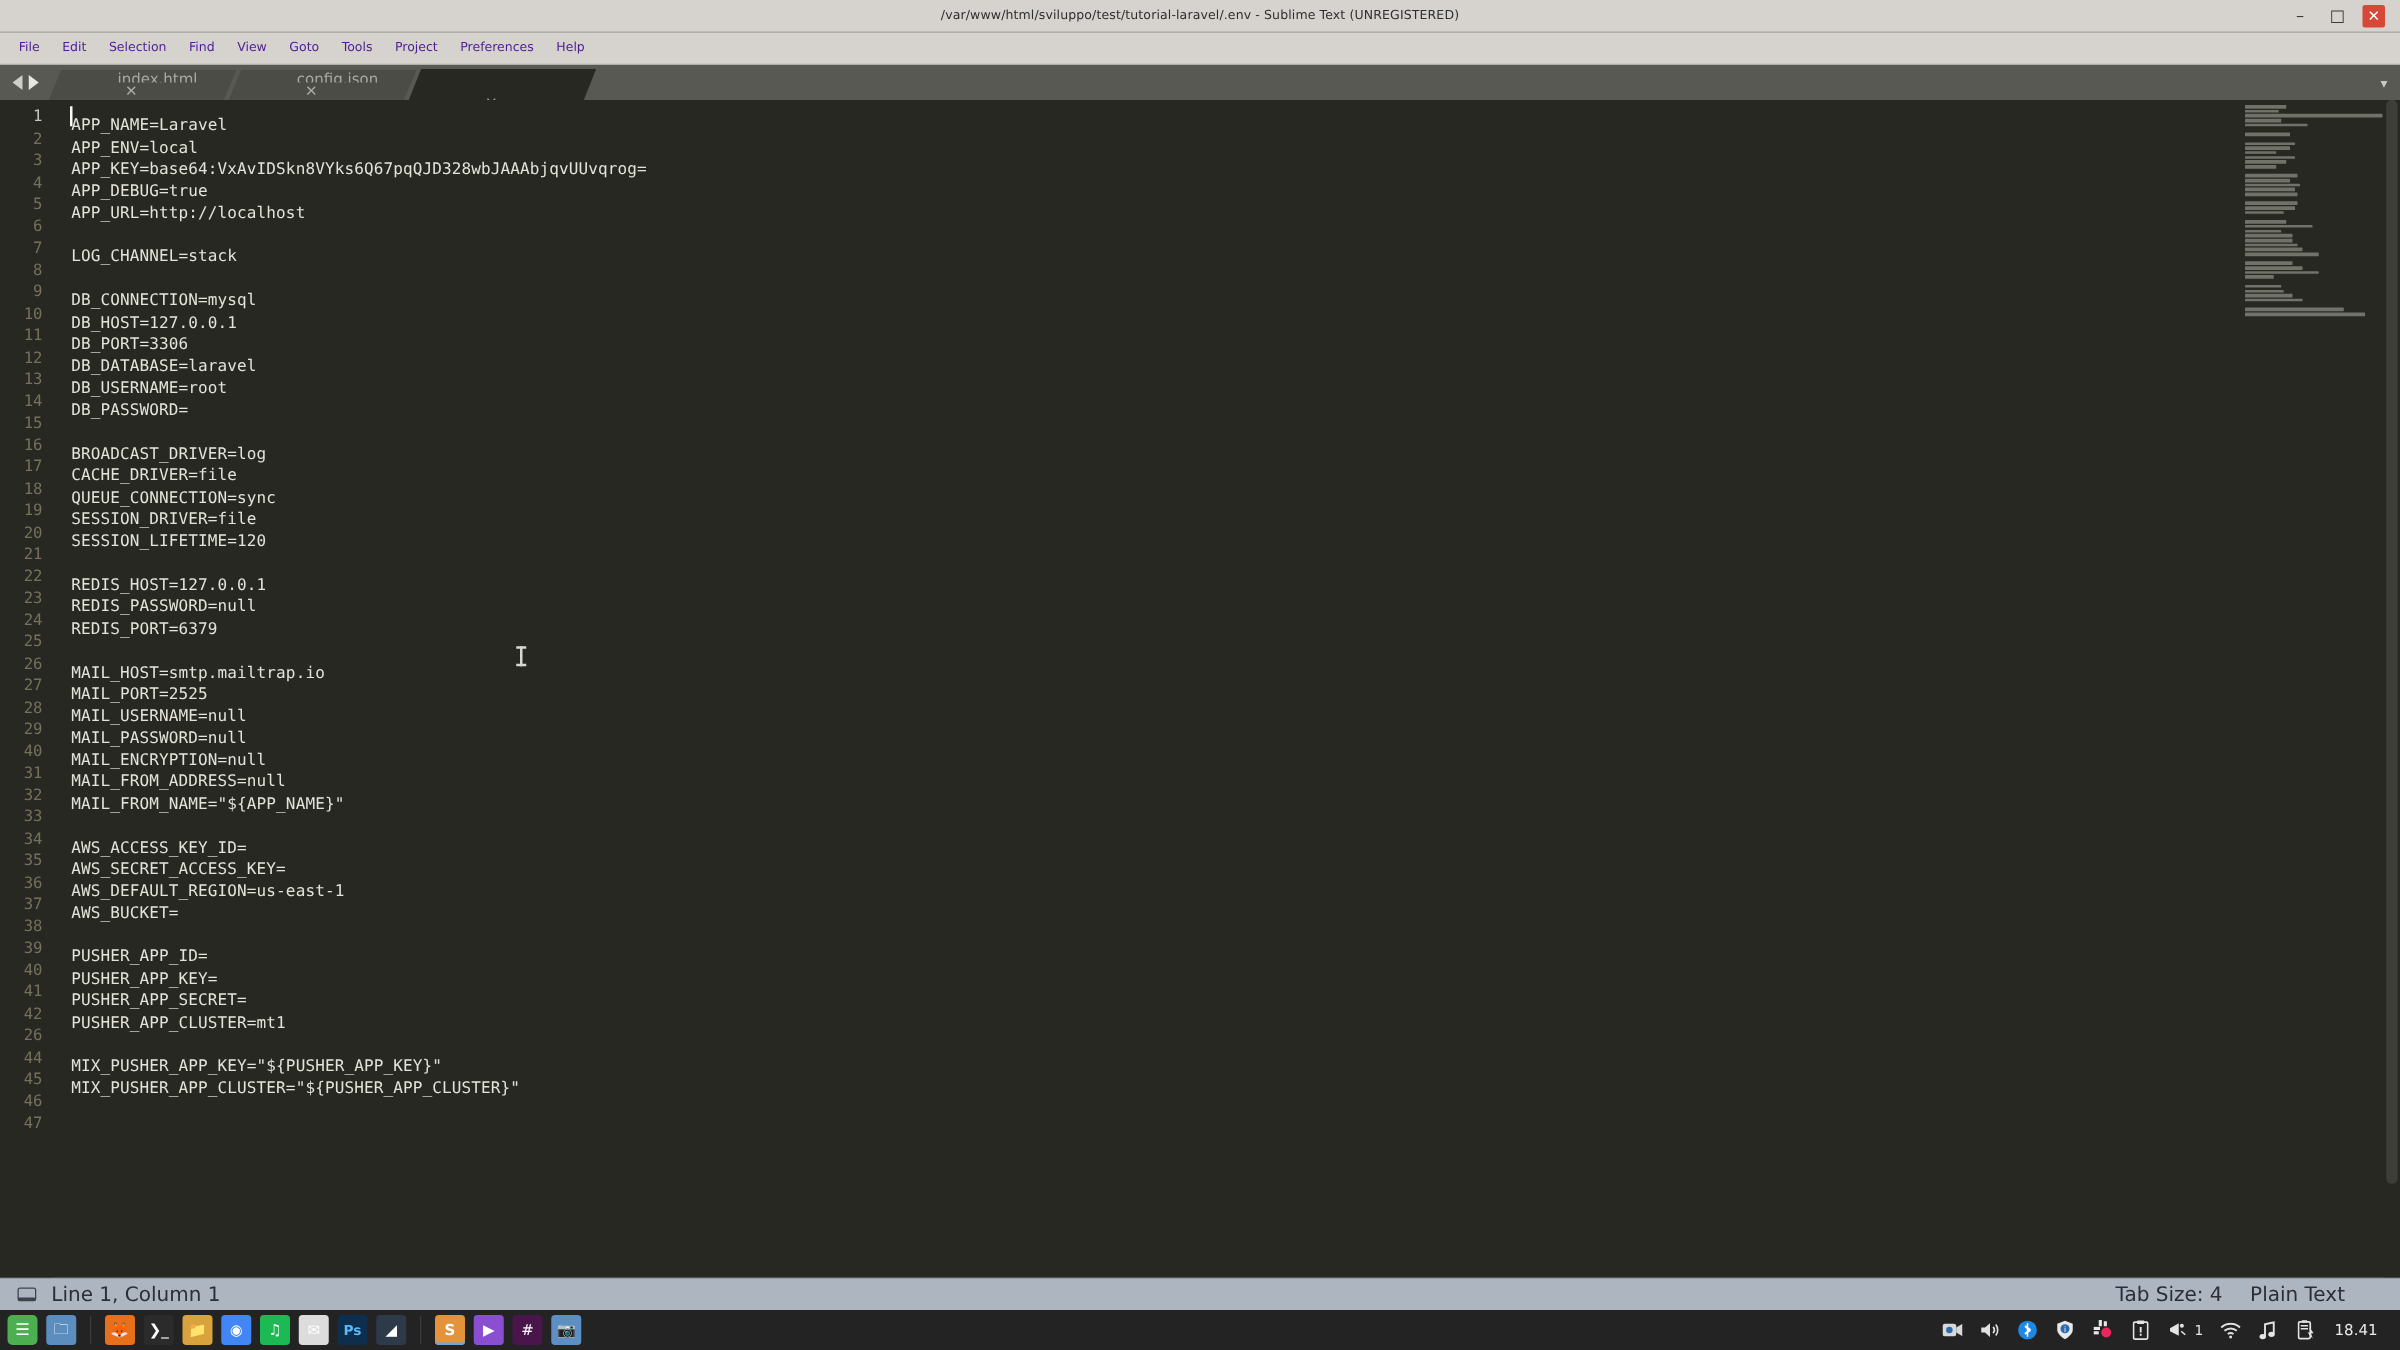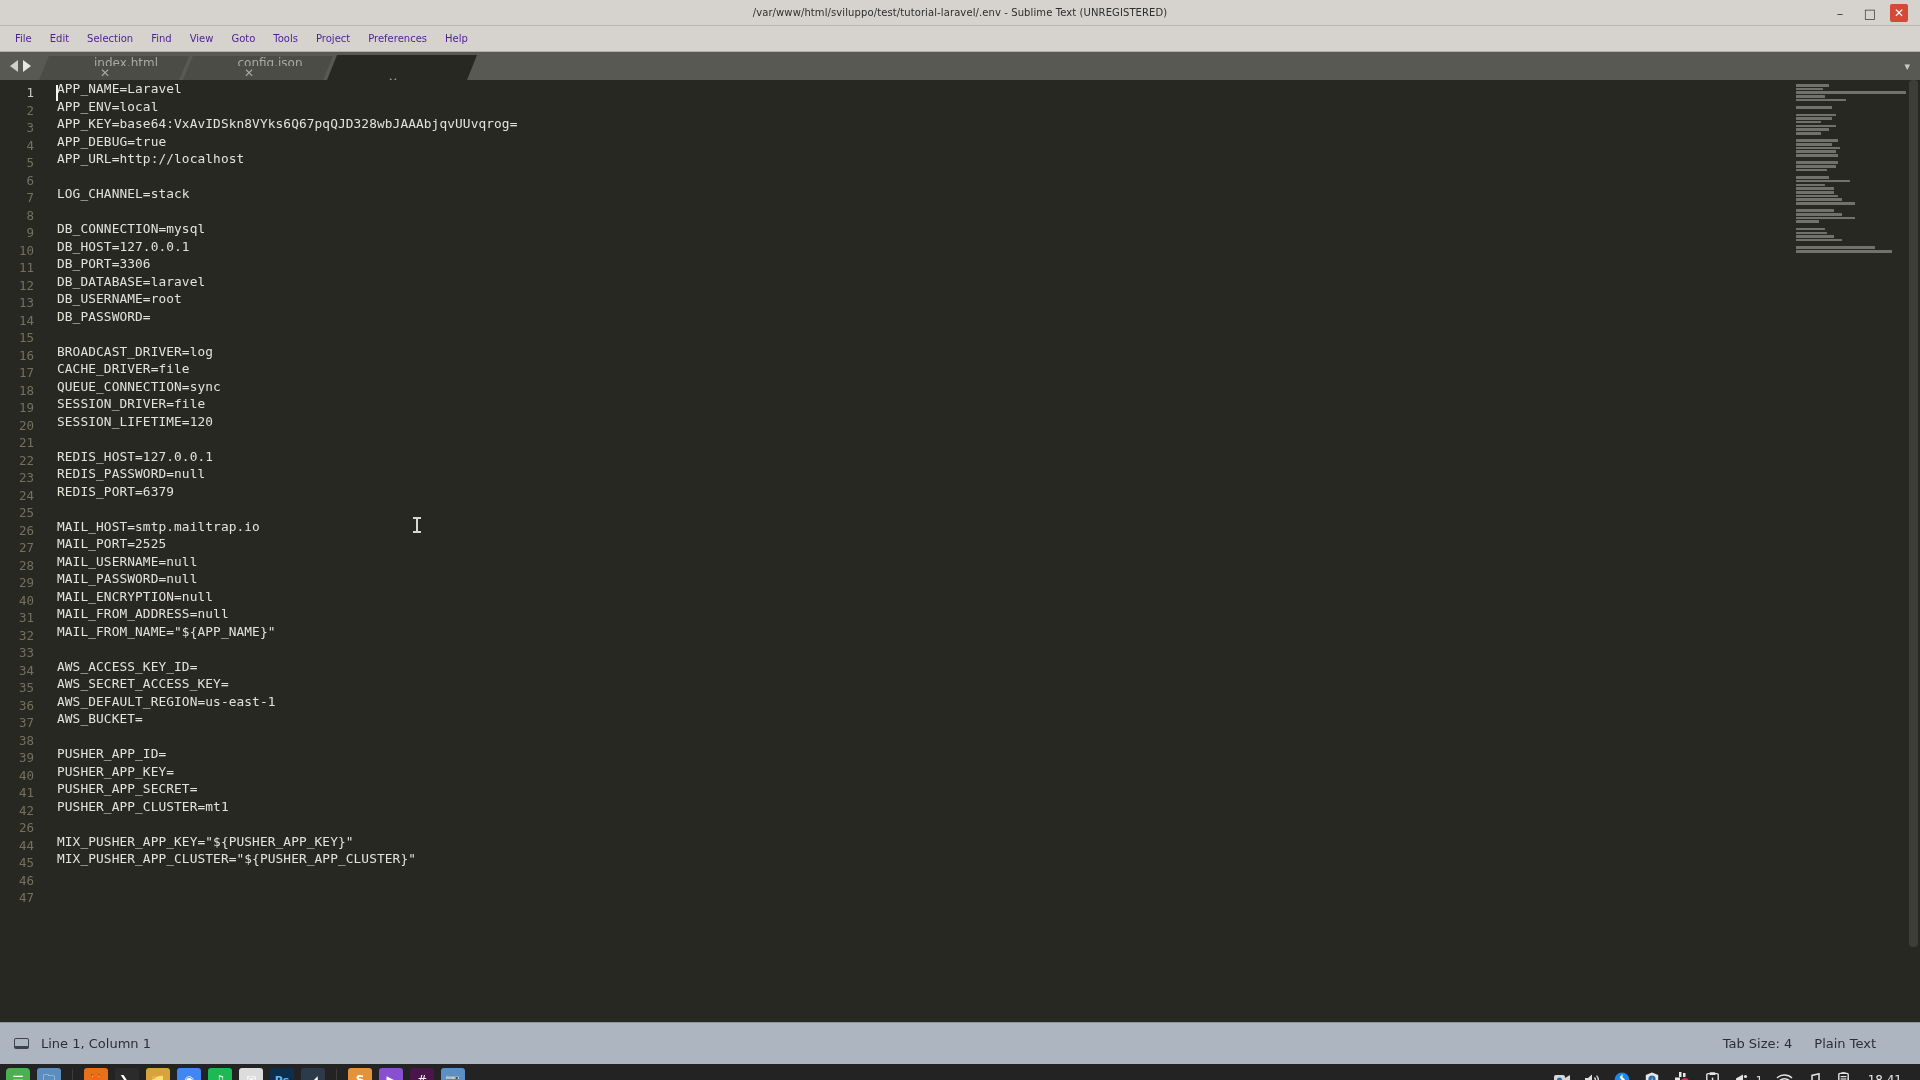--- a/index.html
+++ b/index.html
@@ -150,21 +150,21 @@
     line-height: 17.5px;
     font-family: "DejaVu Sans Mono", monospace;
     font-size: 12.5px;
     color: #75715e;
     padding-right: 8px;
   }
   .gutter .ln.cur { color: #c8c8c0; }
 
   .code {
     flex: 1;
-    padding-top: 0;
+    padding-top: 12px;
     padding-left: 15px;
     position: relative;
     overflow: hidden;
   }
   .code .cl {
     height: 17.5px;
     line-height: 17.5px;
     font-family: "DejaVu Sans Mono", monospace;
     font-size: 12.8px;
     color: #e3e3da;
@@ -218,25 +218,25 @@
   .vscroll .thumb {
     position: absolute;
     top: 0; left: 2px;
     width: 9px; height: 92%;
     background: #3d3e37;
     border-radius: 4px;
   }
 
   
   .statusbar {
-    height: 42px;
+    height: 26px;
     background: #adb5c0;
     display: flex;
     padding: 0 14px;
-    font-size: 13px;
+    font-size: 16px;
     color: #2b2f35;
     border-top: 1px solid #8d949e;
   }
   .sb-left { display: flex; align-items: center; gap: 12px; }
   .sb-icon {
     width: 15px; height: 11px;
     border: 1.6px solid #3e434a;
     border-radius: 2px;
     border-bottom-width: 3px;
   }

